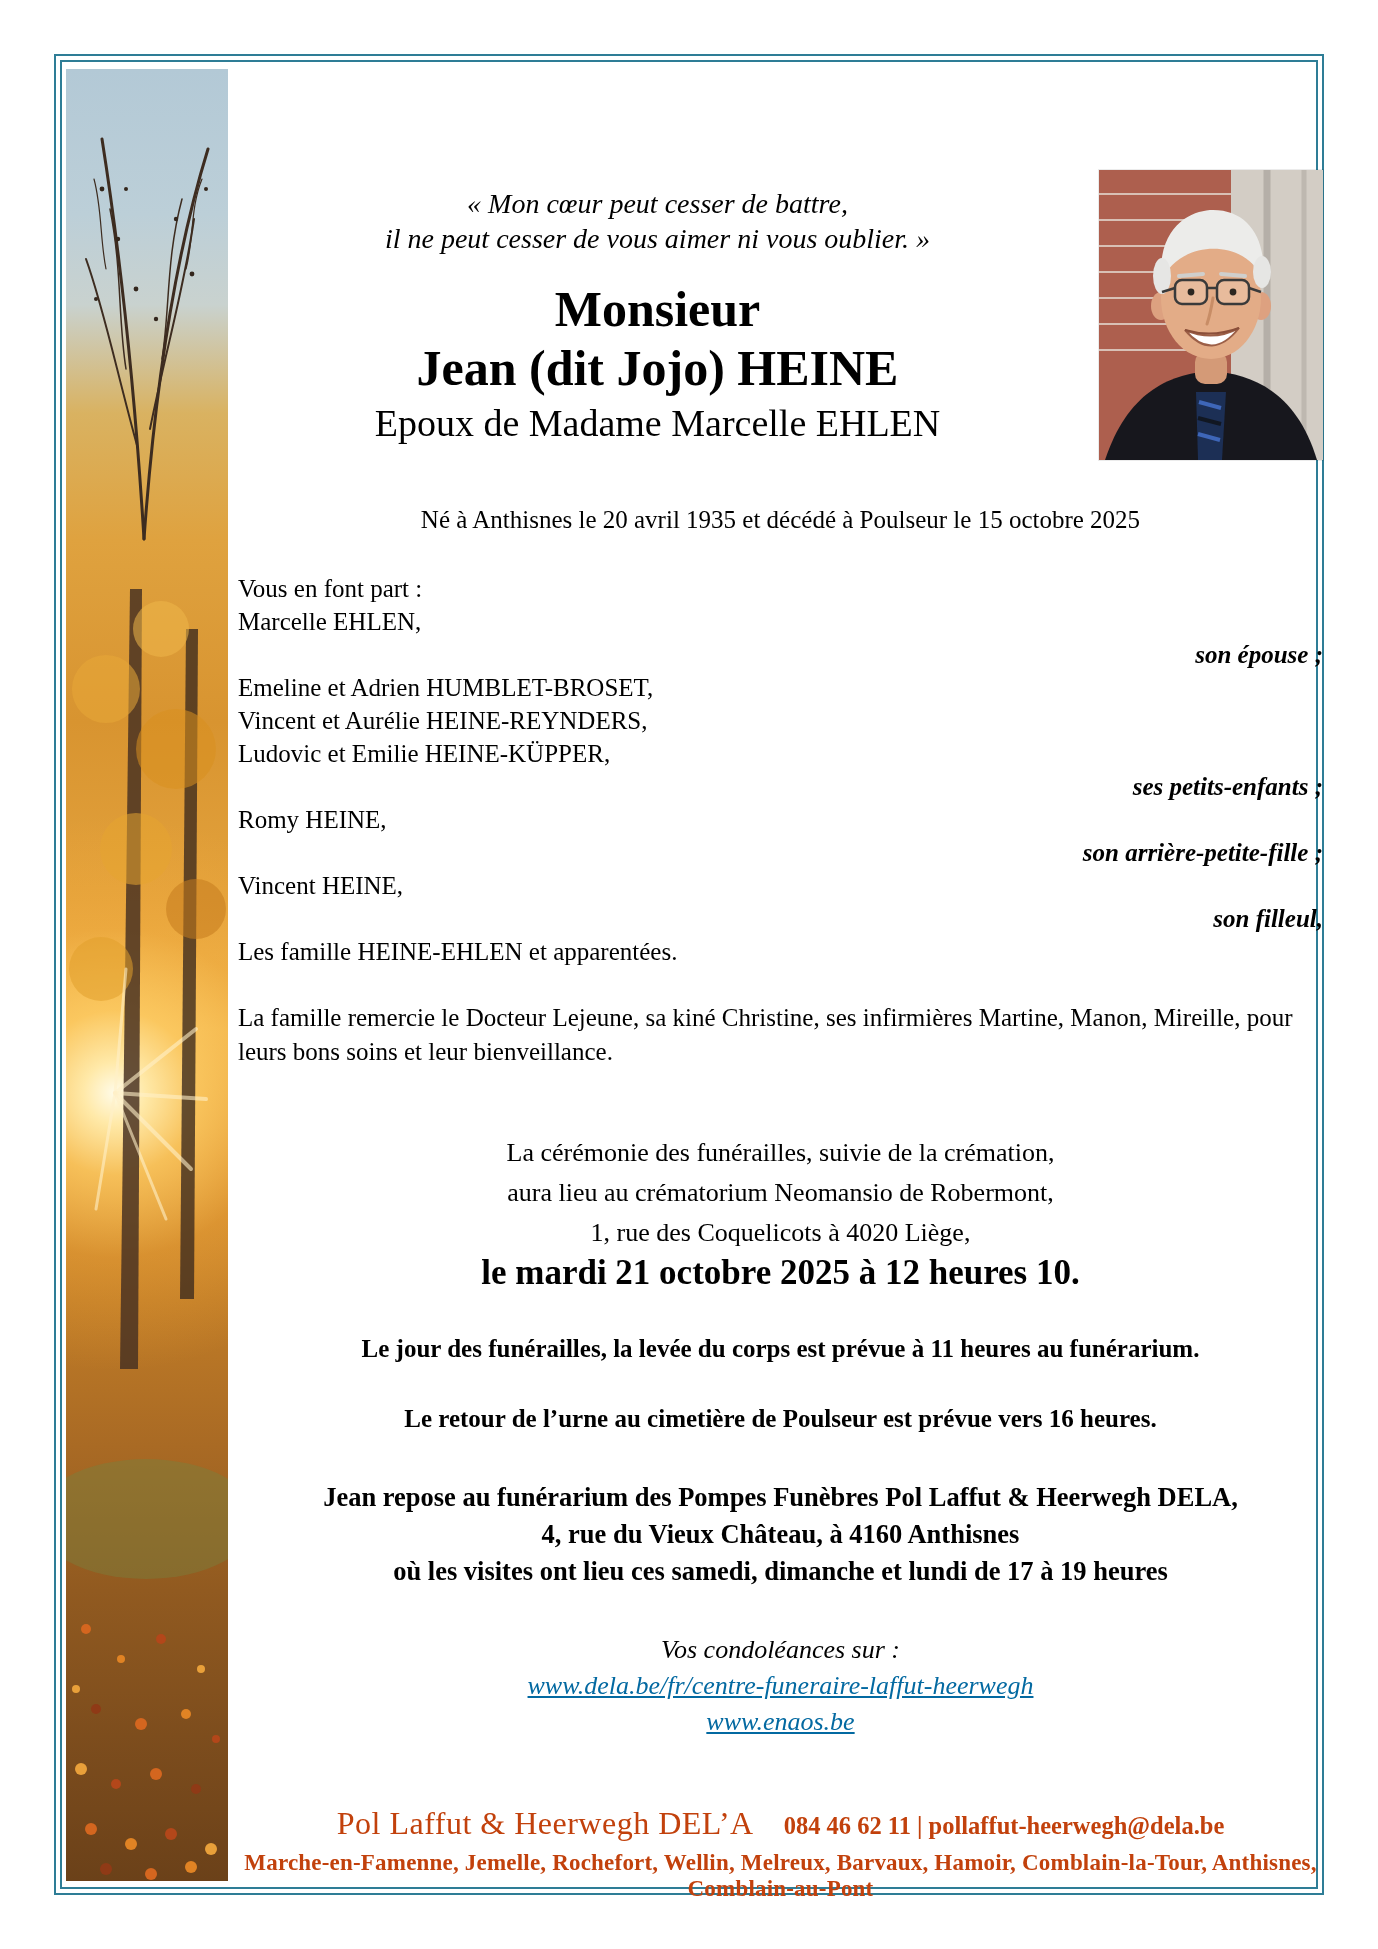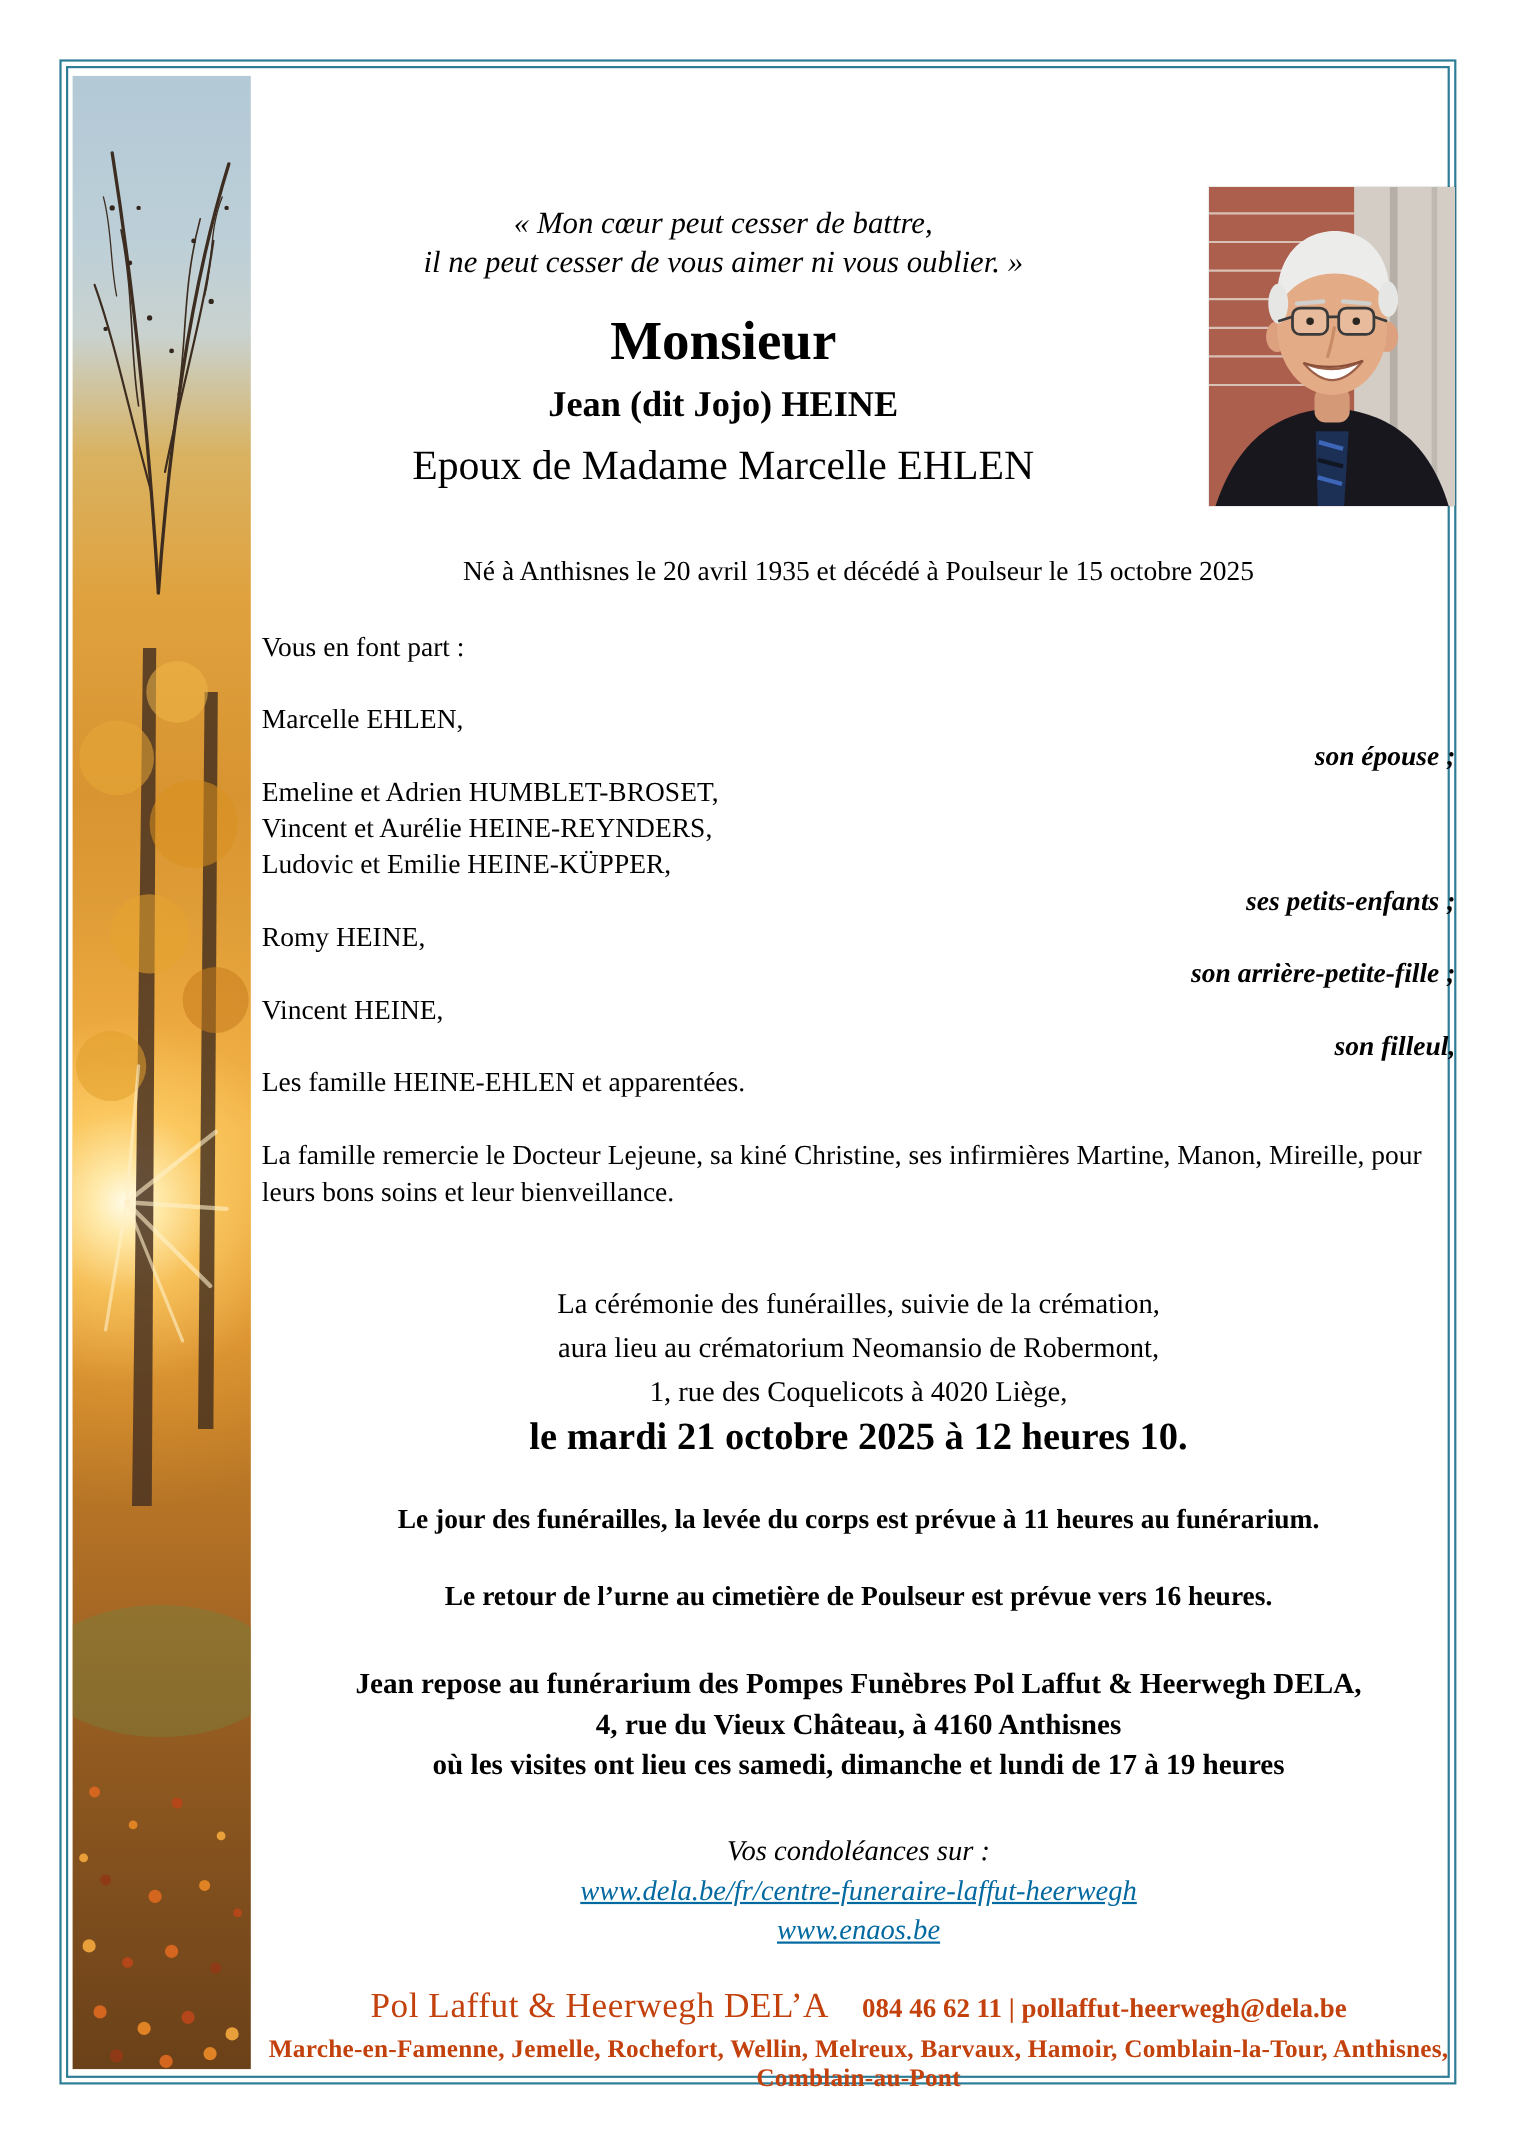--- a/index.html
+++ b/index.html
@@ -32,27 +32,27 @@
     box-shadow:0 0 0 1px rgba(0,0,0,0.08);
   }
   .portrait svg{display:block;width:100%;height:100%;}
 
   .content{position:absolute;left:238px;top:186px;width:1085px;}
 
   .header-row{position:relative;min-height:286px;}
   .header-center{margin-right:246px;text-align:center;}
   .quote{font-style:italic;font-size:28px;line-height:35px;}
   .deceased-title{font-weight:bold;font-size:50px;line-height:58px;margin-top:24px;}
-  .deceased-name{font-weight:bold;font-size:33px;line-height:60px;text-align:center;}
+  .deceased-name{font-weight:bold;font-size:50px;line-height:60px;text-align:center;}
   .deceased-subtitle{font-size:38px;line-height:50px;}
 
   .birth-death{text-align:center;font-size:25px;margin-top:34px;}
 
   .family{margin-top:38px;font-size:25px;line-height:33px;}
-  .family .intro{margin-bottom:33px;}
+  .family .intro{}
   .relation{text-align:right;font-weight:bold;font-style:italic;}
 
   .thanks{margin-top:33px;font-size:25px;line-height:34px;max-width:1072px;}
 
   .ceremony{margin-top:64px;text-align:center;font-size:26px;line-height:40px;}
   .ceremony .bold{font-weight:bold;font-size:35px;}
 
   .notice{margin-top:42px;text-align:center;font-weight:bold;font-size:25px;}
 
   .repose{margin-top:46px;text-align:center;font-weight:bold;font-size:26.5px;line-height:37px;}

